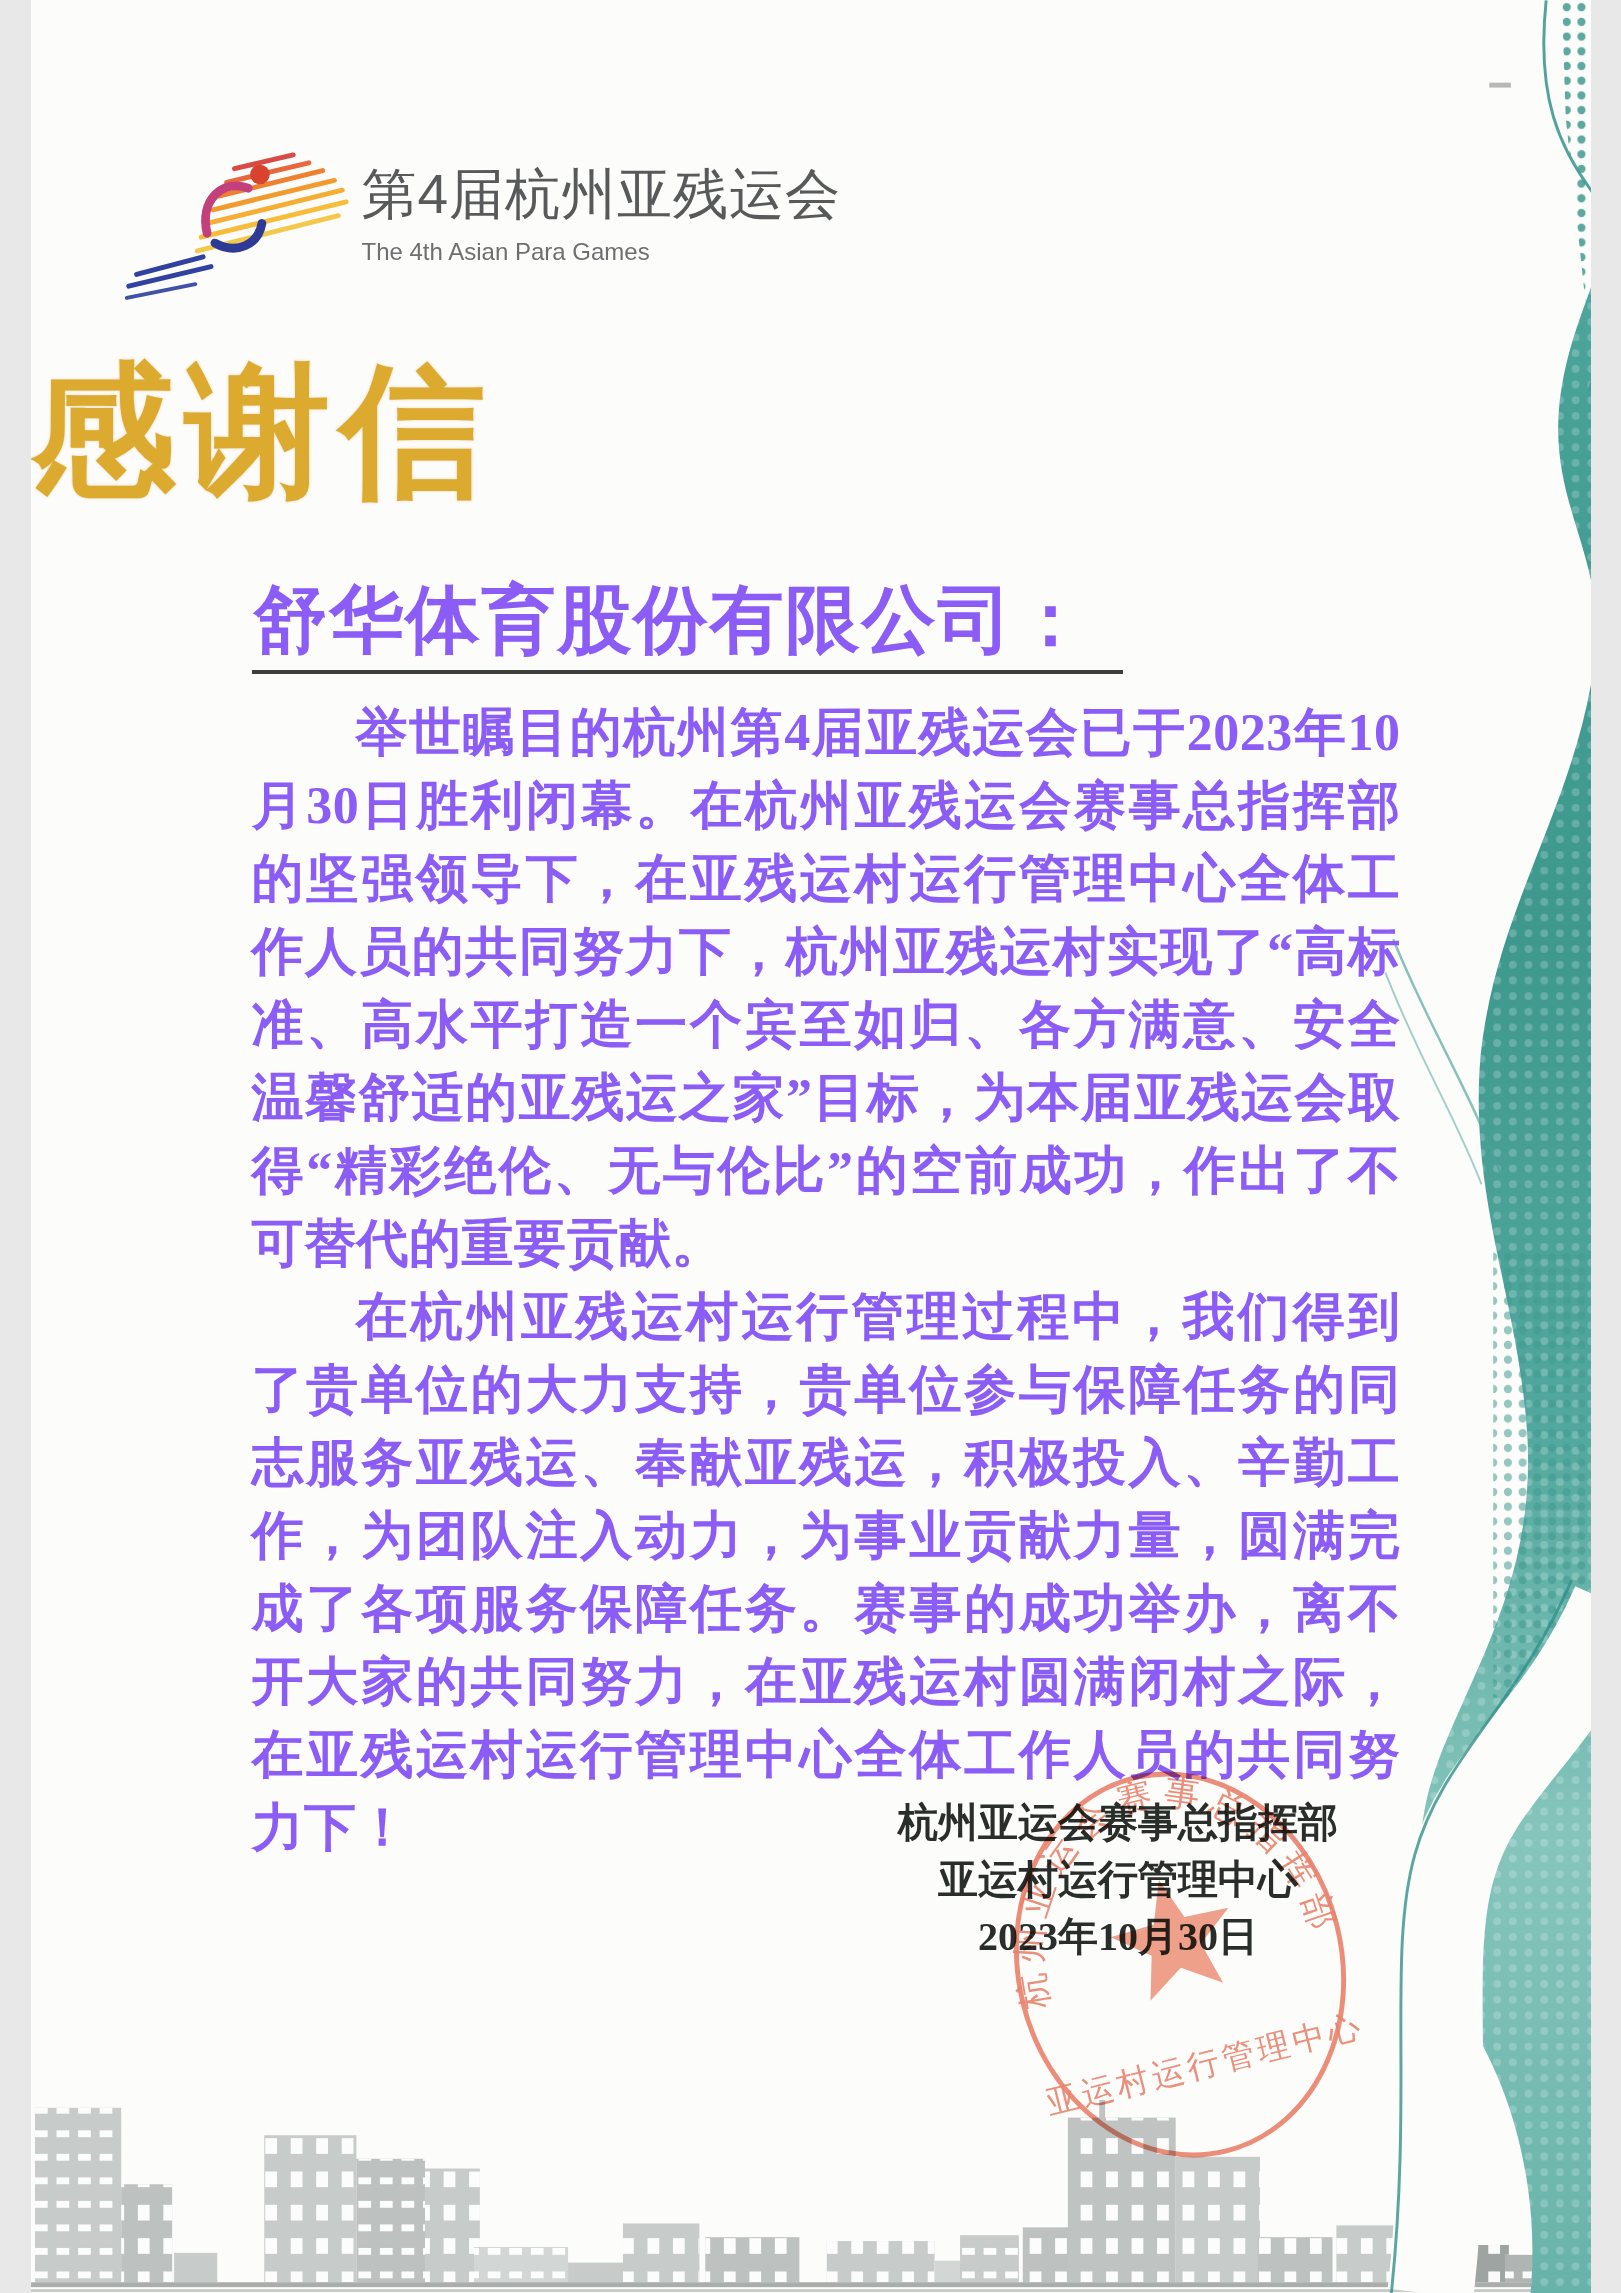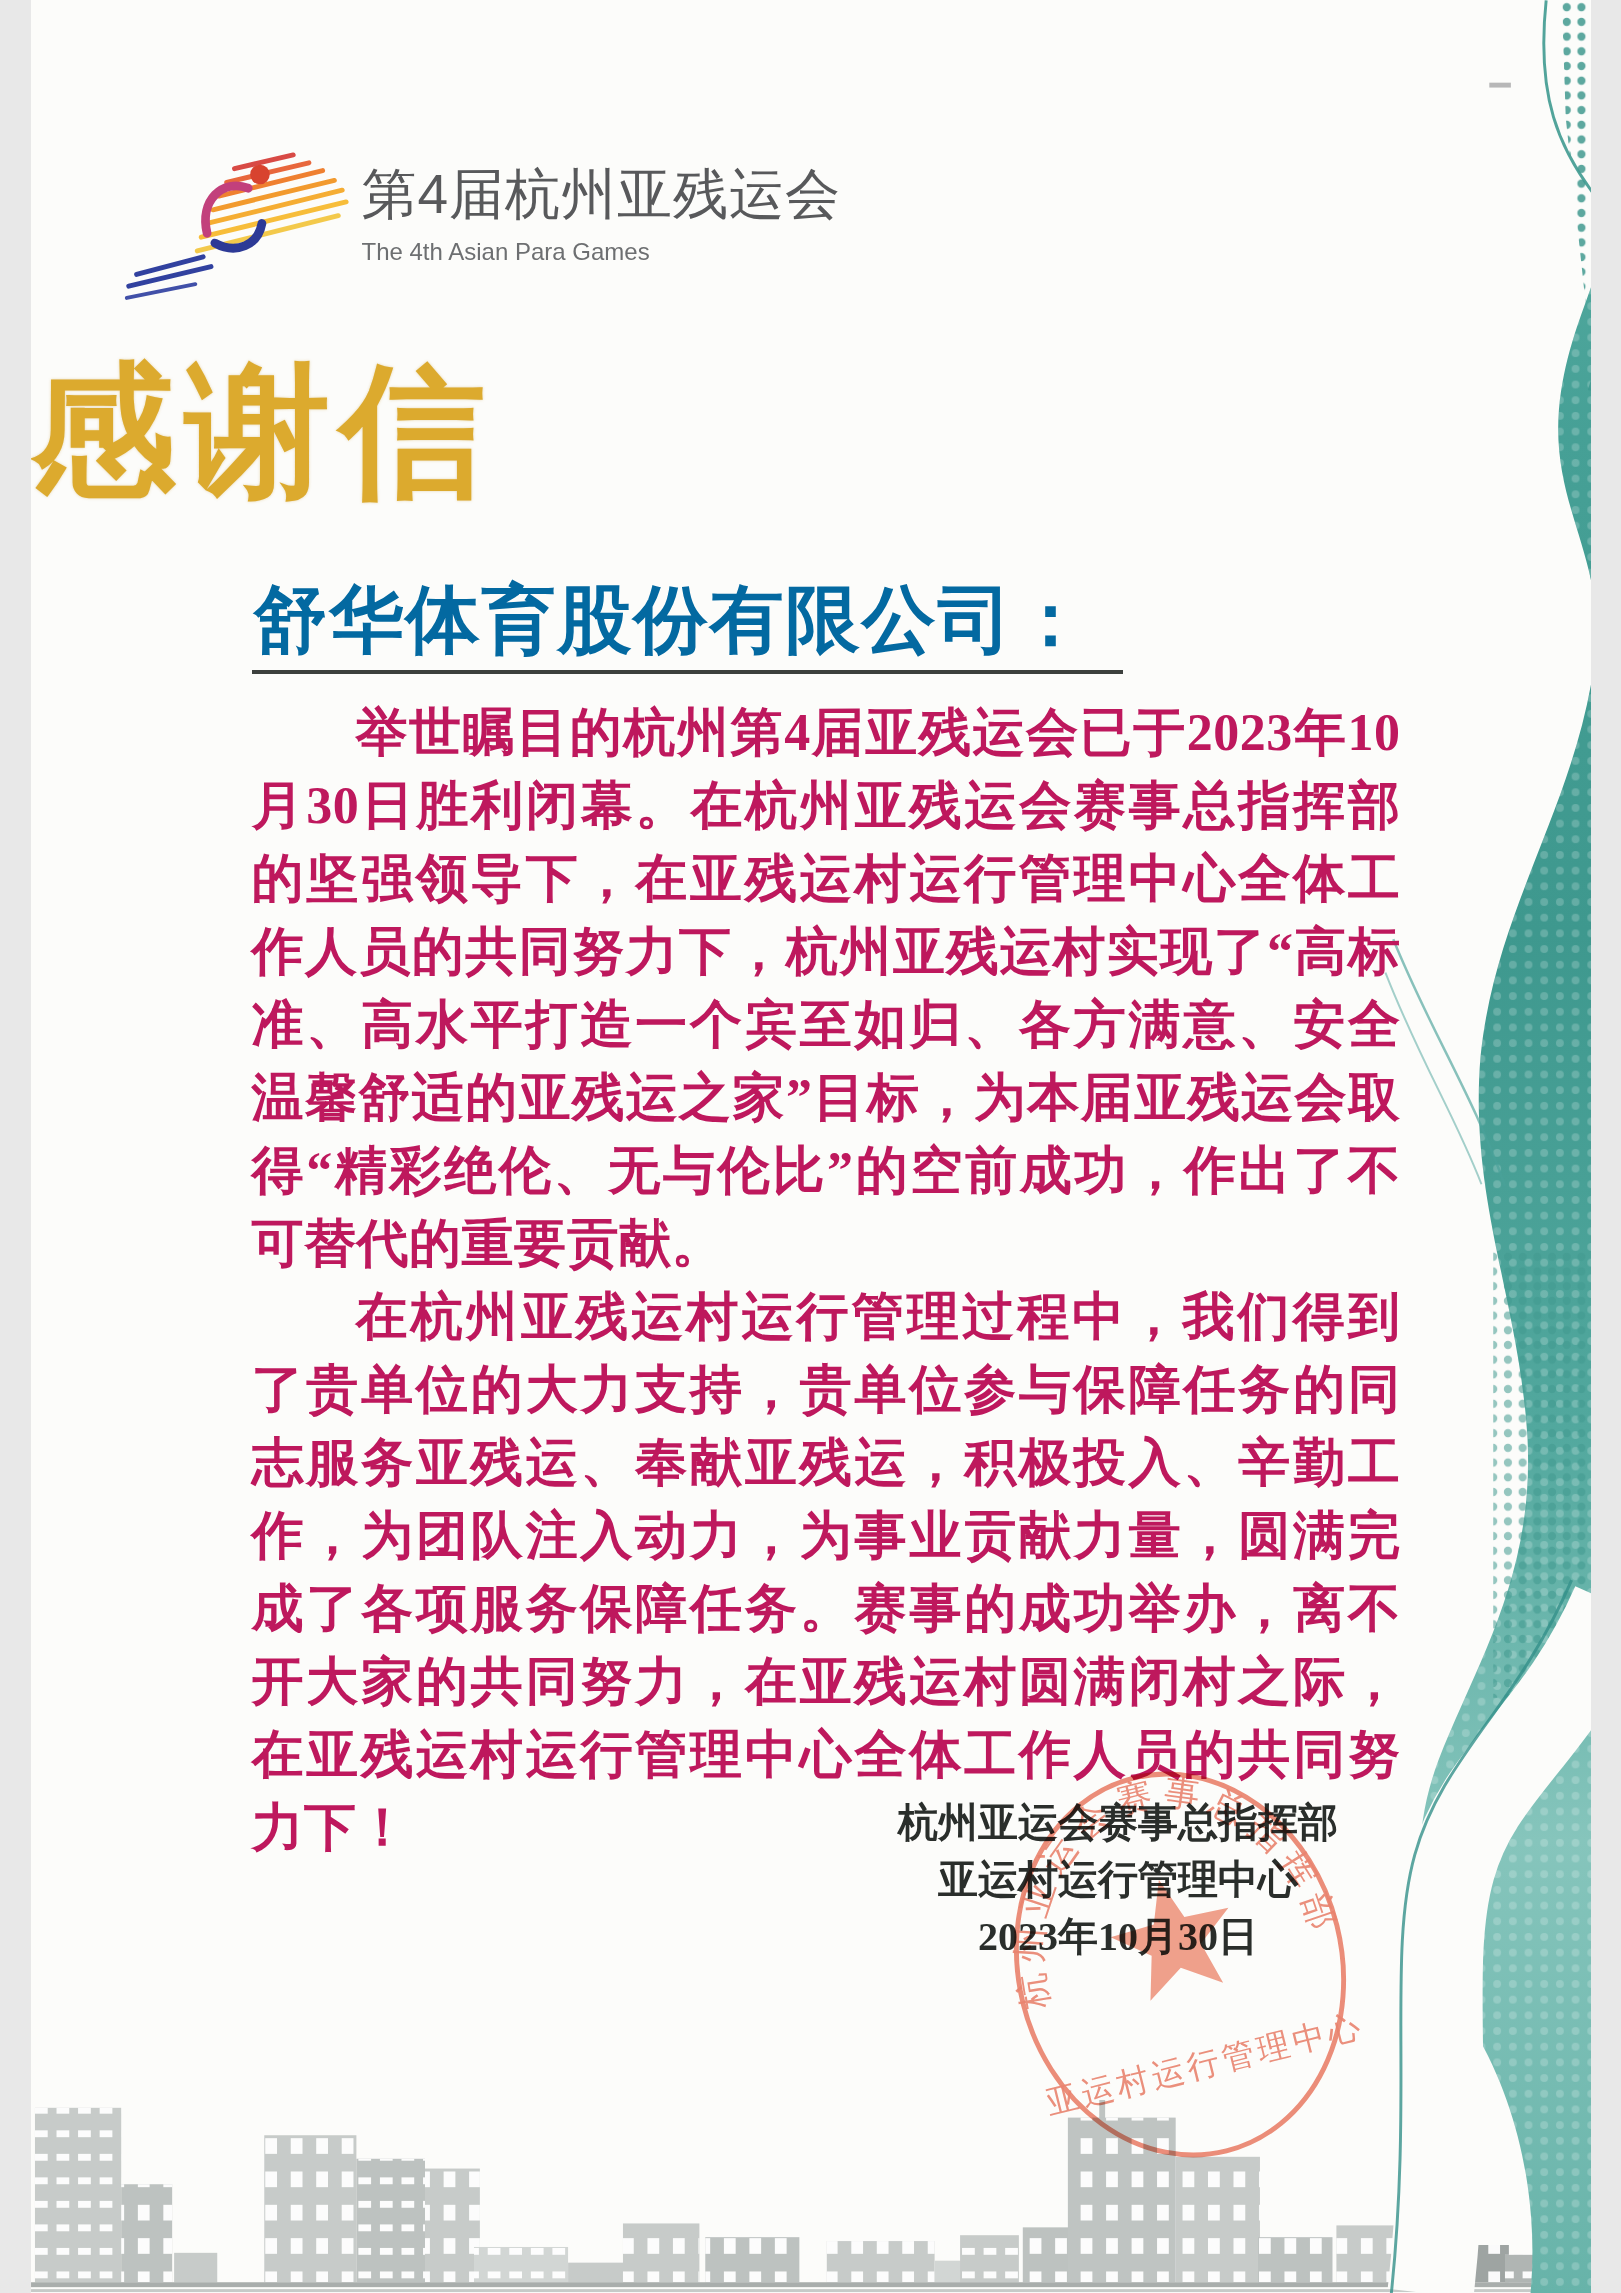--- a/index.html
+++ b/index.html
@@ -20,26 +20,26 @@
     color:#6d6f71;font-family:"Liberation Sans","DejaVu Sans",sans-serif;font-weight:400;
   }
   
   .letter-title{
     position:absolute;left:0;top:359px;width:100%;
     font-size:145px;line-height:147px;font-weight:700;color:#dcaa2e;
     letter-spacing:9.8px;text-shadow:0 0 2.9px rgba(190,140,30,.35);
   }
   .recipient{
     position:absolute;left:221px;top:578px;
-    font-size:74px;line-height:84px;font-weight:700;color:#0369a1;
+    font-size:74px;line-height:84px;font-weight:700;color:#8b5cf6;
     border-bottom:4.9px solid #3c403d;padding:0 33px 7.8px 2px;letter-spacing:2px;
   }
   .letter-body{
     position:absolute;left:221px;top:696px;width:1149px;
-    font-size:52px;line-height:73px;font-weight:600;color:#be185d;
+    font-size:52px;line-height:73px;font-weight:600;color:#8b5cf6;
     text-align:justify;letter-spacing:0.5px;
   }
   .letter-body p{margin:0;text-indent:2em;}
   .signature{
     position:absolute;left:823px;top:1794px;width:529px;text-align:center;
     font-size:40px;line-height:57px;font-weight:700;color:#2a2e2b;
   }
   
   .seal{
     position:absolute;left:949px;top:1745px;width:400px;height:439px;

